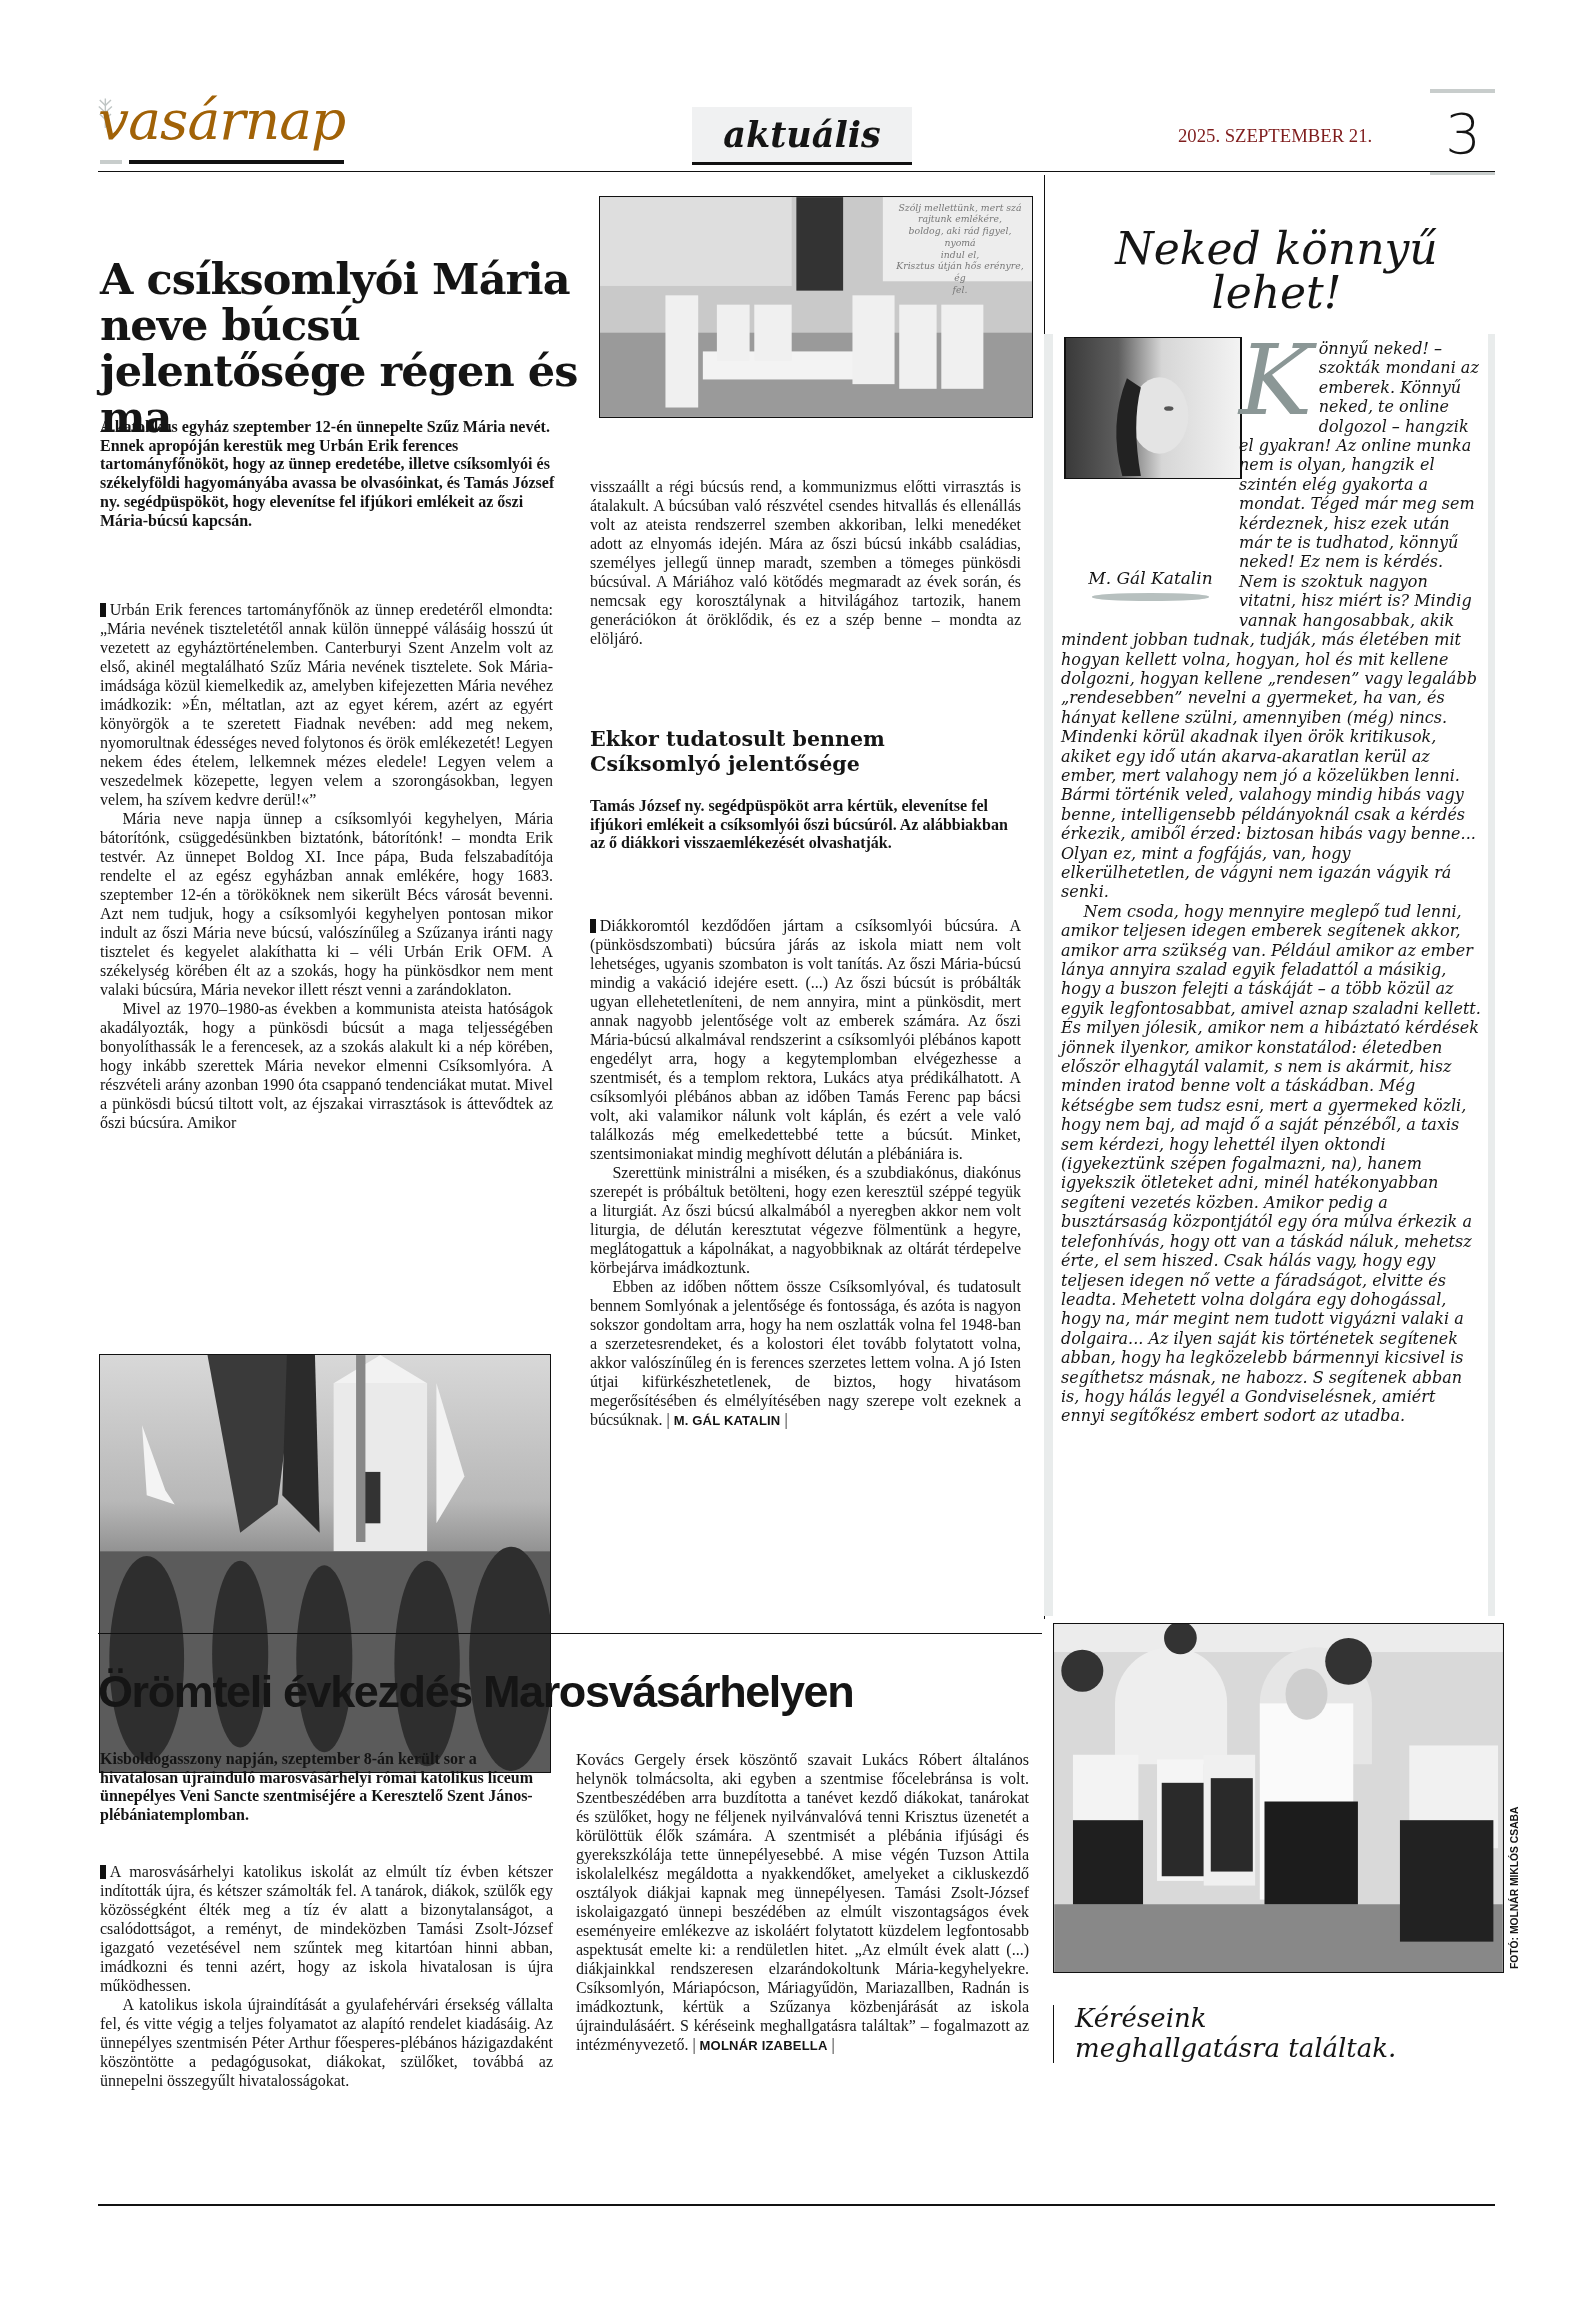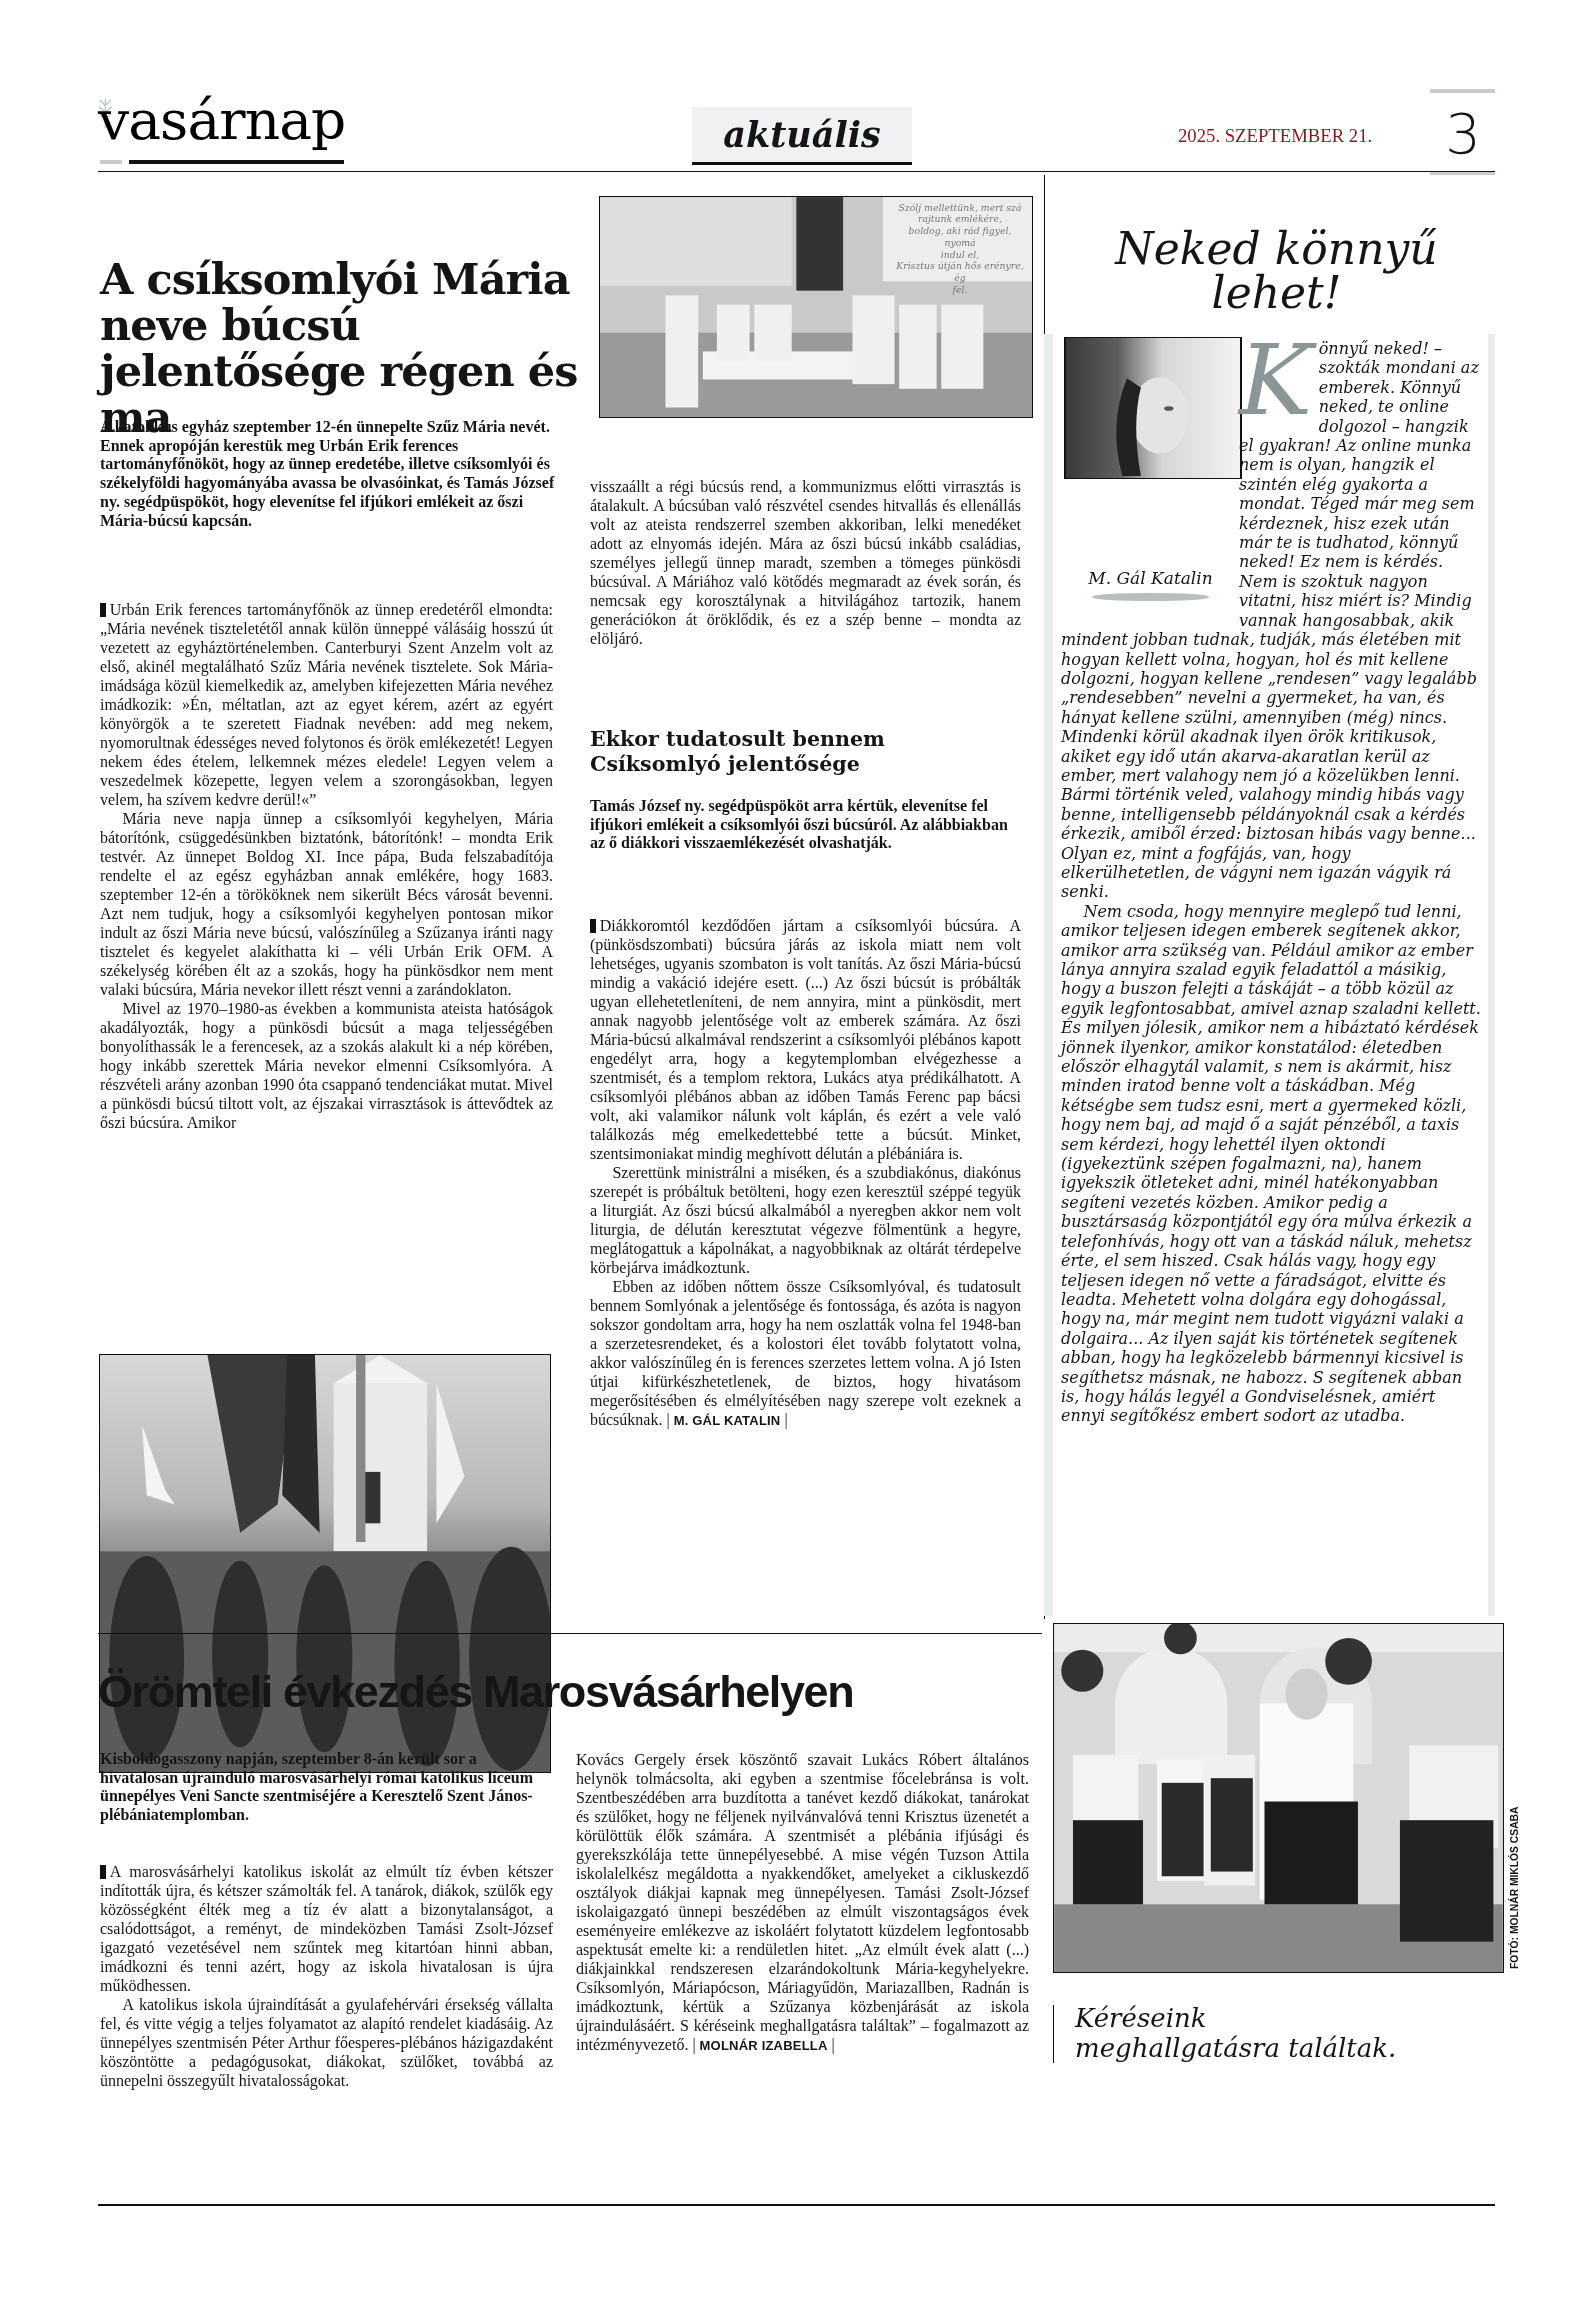--- a/index.html
+++ b/index.html
@@ -1,20 +1,20 @@
 <!DOCTYPE html>
 <html style="font-size:7.5px"><head>
 <meta charset="utf-8">
 <style>
   html,body{margin:0;padding:0;background:#fff;}
   body{width:1595px;height:2319px;position:relative;overflow:hidden;color:#151515;
        font-family:"DejaVu Serif","Liberation Serif",serif;}
   .abs{position:absolute;}
   
-  .masthead{left:98px;top:93px;font-family:"DejaVu Serif",serif;font-size:55px;letter-spacing:-0.9px;color:#000000;line-height:1;}
+  .masthead{left:98px;top:93px;font-family:"DejaVu Serif",serif;font-style:italic;font-size:55px;letter-spacing:-0.9px;color:#a16207;line-height:1;}
   .masthead-star{left:96px;top:96px;width:18.7px;height:33px;}
   .masthead-line{left:129px;top:160px;width:215px;height:3.7px;background:#111;}
   .masthead-line-grey{left:100px;top:160px;width:22.4px;height:3.7px;background:#c8cdcc;}
   .rubric{left:692px;top:107px;width:220px;height:55px;background:#f0f1f2;border-bottom:3.3px solid #111;
           display:flex;align-items:center;justify-content:center;font-style:italic;font-weight:bold;font-size:35px;
           font-family:"DejaVu Serif",serif;}
   .issue-date{left:1178px;top:125px;font-family:Liberation Serif, serif;font-size:18.7px;letter-spacing:0;color:#7f1d1d;}
   .page-num{left:1435px;top:89px;width:56px;height:89px;font-size:56px;font-family:"DejaVu Sans",sans-serif;font-weight:300;text-align:center;line-height:89px;}
   .page-num-bar{left:1430px;width:65px;height:3.7px;background:#c8cdcc;}
   .rule-top{left:98px;top:171px;width:1397px;height:1.4px;background:#111;}

